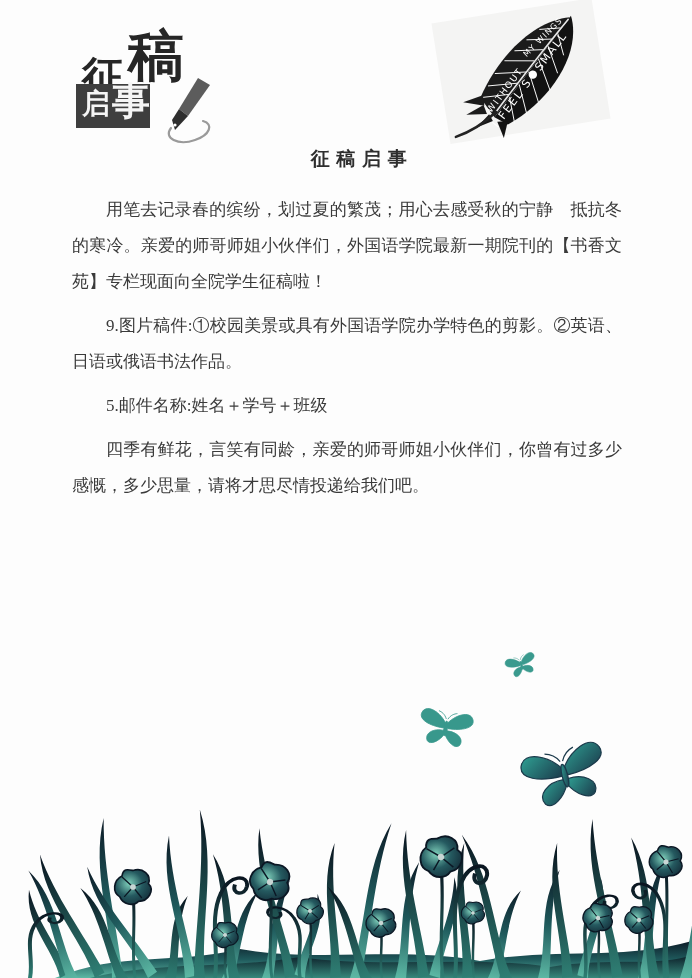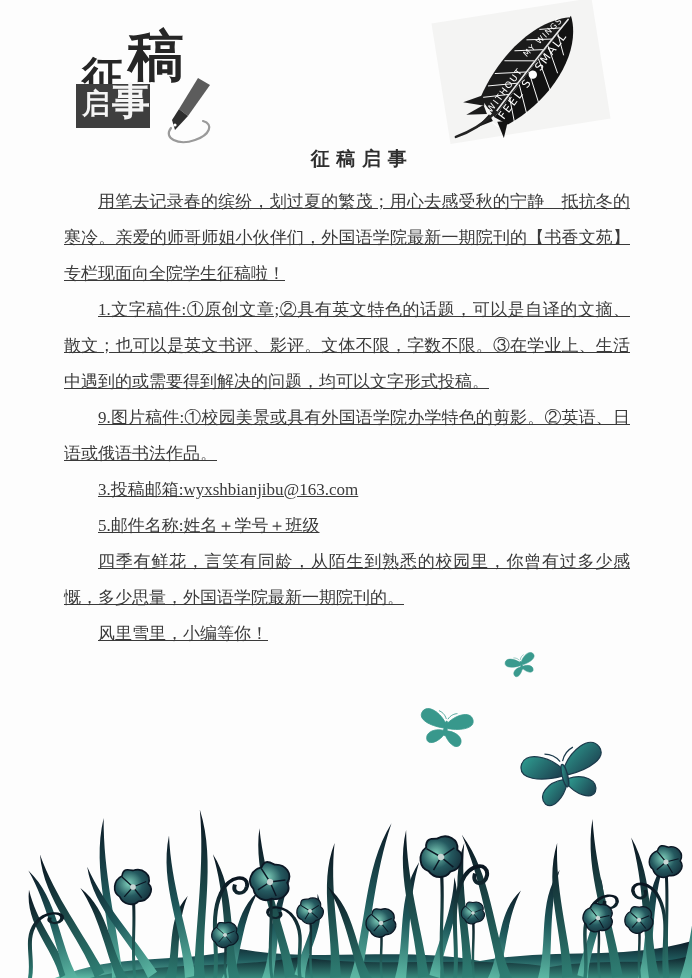--- a/index.html
+++ b/index.html
@@ -26,21 +26,21 @@
   #doc-title{
     position:absolute;left:16px;top:146px;width:100%;
     text-align:center;font-size:19px;font-weight:bold;color:#2e2e2e;
     letter-spacing:.35em;
   }
   #doc-body{
     position:absolute;left:64px;top:184px;width:566px;
     font-size:17px;line-height:36px;color:#3a3a3a;
     text-align:justify;
   }
-  #doc-body p{margin:0;text-indent:2em;text-decoration:underline;}
+  #doc-body p{margin:8px;text-indent:2em;}
   
   #butterflies{position:absolute;left:380px;top:630px;}
   #grass{position:absolute;left:0;bottom:0;}
 </style>
 </head>
 <body>
 
 <div id="page">
 
   <div id="logo">
@@ -95,26 +95,23 @@
         <circle cx="12" cy="7" r="4.2" fill="#ffffff"></circle>
         <text x="19" y="11" font-size="11" letter-spacing="1.8">SMALL</text>
       </g>
     </g>
   </svg>
 
   <div id="doc-title">征稿启事</div>
 
   <div id="doc-body">
     <p>用笔去记录春的缤纷，划过夏的繁茂；用心去感受秋的宁静　抵抗冬的寒冷。亲爱的师哥师姐小伙伴们，外国语学院最新一期院刊的【书香文苑】专栏现面向全院学生征稿啦！</p>
-    <p>1.文字稿件:①原创文章;②具有英文特色的话题，可以是自译的文摘、散文；也可以是英文书评、影评。文体不限，字数不限。③在学业上、生活中遇到的或需要得到解决的问题，均可以文字形式投稿。</p>
     <p>9.图片稿件:①校园美景或具有外国语学院办学特色的剪影。②英语、日语或俄语书法作品。</p>
-    <p>3.投稿邮箱:wyxshbianjibu@163.com</p>
     <p>5.邮件名称:姓名＋学号＋班级</p>
-    <p>四季有鲜花，言笑有同龄，从陌生到熟悉的校园里，你曾有过多少感慨，多少思量，外国语学院最新一期院刊的。</p>
-    <p>风里雪里，小编等你！</p>
+    <p>四季有鲜花，言笑有同龄，亲爱的师哥师姐小伙伴们，你曾有过多少感慨，多少思量，请将才思尽情投递给我们吧。</p>
   </div>
 
   <svg id="butterflies" width="270" height="200" viewBox="0 0 270 200">
     <defs>
       <g id="bfly">
         <path d="M0 -2 C -9 -16, -28 -25, -33 -13 C -37 -3, -21 3, -3 3 Z"></path>
         <path d="M-2 6 C -15 5, -26 13, -21 22 C -16 28, -5 20, 0 10 Z"></path>
         <path d="M0 -2 C 9 -16, 28 -25, 33 -13 C 37 -3, 21 3, 3 3 Z"></path>
         <path d="M2 6 C 15 5, 26 13, 21 22 C 16 28, 5 20, 0 10 Z"></path>
         <ellipse cx="0" cy="3" rx="2.3" ry="9.5"></ellipse>

